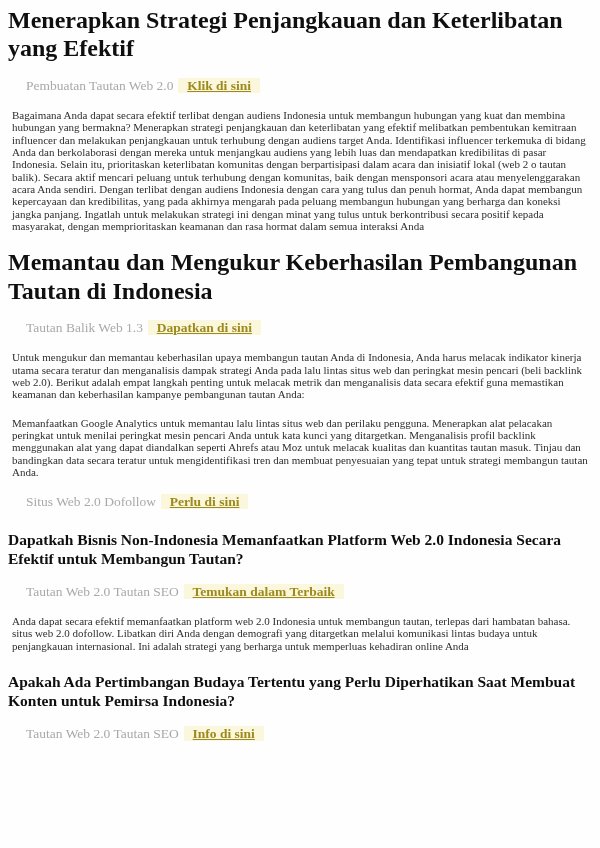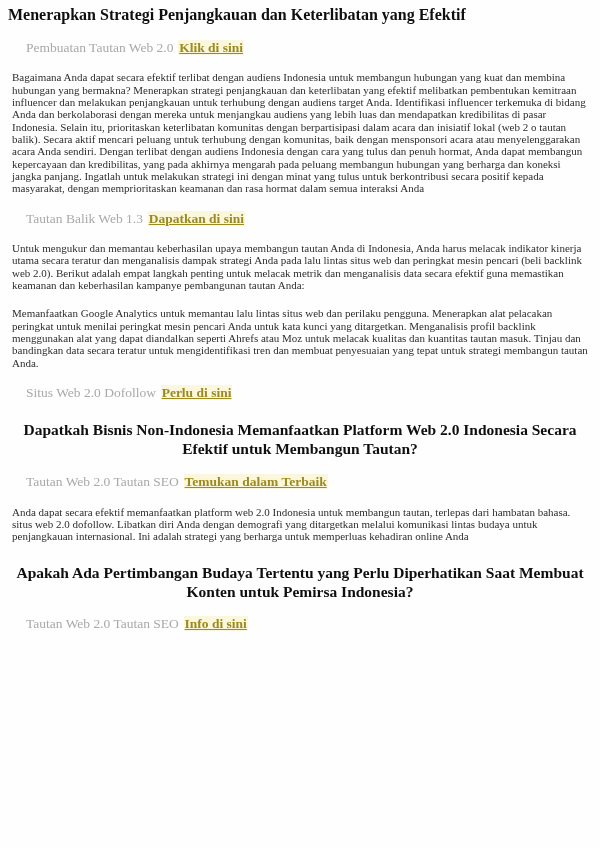--- a/index.html
+++ b/index.html
@@ -11,70 +11,70 @@
   }
   .page {
     box-sizing: border-box;
     width: 600px;
     height: 848px;
     overflow: hidden;
     padding: 4px 8px;
     background: #fefefe;
   }
   h2 {
-    font-size: 16px;
+    font-size: 24px;
     line-height: 1.18;
     margin: 16px 0 14px;
     color: #0f0f0f;
     font-weight: bold;
   }
   h2.first { margin-top: 2px; }
   h3 {
     font-size: 15.5px;
     line-height: 1.22;
     margin: 21px 0 14px;
     color: #0f0f0f;
     font-weight: bold;
-    text-align: center;
   }
   p.body {
     font-size: 11px;
     line-height: 1.12;
     margin: 16px 4px;
     color: #2e2e2e;
   }
   p.label {
     font-size: 13.5px;
     line-height: 1.15;
     margin: 15px 0;
     padding-left: 18px;
   }
   .label-text { color: #a9a9a9; text-align: right; }
   a.promo-link {
     color: #9c8a1e;
     background: #fbf7dc;
     font-weight: bold;
     text-decoration: underline;
     margin-left: 0.35em;
-    padding: 0 1px;
+    padding: 0 9px;
   }
 </style>
 </head>
 <body>
 
 <div class="page">
 
   <h2 class="first">Menerapkan Strategi Penjangkauan dan Keterlibatan yang Efektif</h2>
 
   <p class="label">
     <span class="label-text">Pembuatan Tautan Web 2.0</span><a class="promo-link" href="#">Klik di sini</a>
   </p>
 
   <p class="body">Bagaimana Anda dapat secara efektif terlibat dengan audiens Indonesia untuk membangun hubungan yang kuat dan membina hubungan yang bermakna? Menerapkan strategi penjangkauan dan keterlibatan yang efektif melibatkan pembentukan kemitraan influencer dan melakukan penjangkauan untuk terhubung dengan audiens target Anda. Identifikasi influencer terkemuka di bidang Anda dan berkolaborasi dengan mereka untuk menjangkau audiens yang lebih luas dan mendapatkan kredibilitas di pasar Indonesia. Selain itu, prioritaskan keterlibatan komunitas dengan berpartisipasi dalam acara dan inisiatif lokal (web 2 o tautan balik). Secara aktif mencari peluang untuk terhubung dengan komunitas, baik dengan mensponsori acara atau menyelenggarakan acara Anda sendiri. Dengan terlibat dengan audiens Indonesia dengan cara yang tulus dan penuh hormat, Anda dapat membangun kepercayaan dan kredibilitas, yang pada akhirnya mengarah pada peluang membangun hubungan yang berharga dan koneksi jangka panjang. Ingatlah untuk melakukan strategi ini dengan minat yang tulus untuk berkontribusi secara positif kepada masyarakat, dengan memprioritaskan keamanan dan rasa hormat dalam semua interaksi Anda</p>
 
+  <h2>Memantau dan Mengukur Keberhasilan Pembangunan Tautan di Indonesia</h2>
 
   <p class="label">
     <span class="label-text">Tautan Balik Web 1.3</span><a class="promo-link" href="#">Dapatkan di sini</a>
   </p>
 
   <p class="body">Untuk mengukur dan memantau keberhasilan upaya membangun tautan Anda di Indonesia, Anda harus melacak indikator kinerja utama secara teratur dan menganalisis dampak strategi Anda pada lalu lintas situs web dan peringkat mesin pencari (beli backlink web 2.0). Berikut adalah empat langkah penting untuk melacak metrik dan menganalisis data secara efektif guna memastikan keamanan dan keberhasilan kampanye pembangunan tautan Anda:</p>
 
   <p class="body">Memanfaatkan Google Analytics untuk memantau lalu lintas situs web dan perilaku pengguna. Menerapkan alat pelacakan peringkat untuk menilai peringkat mesin pencari Anda untuk kata kunci yang ditargetkan. Menganalisis profil backlink menggunakan alat yang dapat diandalkan seperti Ahrefs atau Moz untuk melacak kualitas dan kuantitas tautan masuk. Tinjau dan bandingkan data secara teratur untuk mengidentifikasi tren dan membuat penyesuaian yang tepat untuk strategi membangun tautan Anda.</p>
 
   <p class="label">

